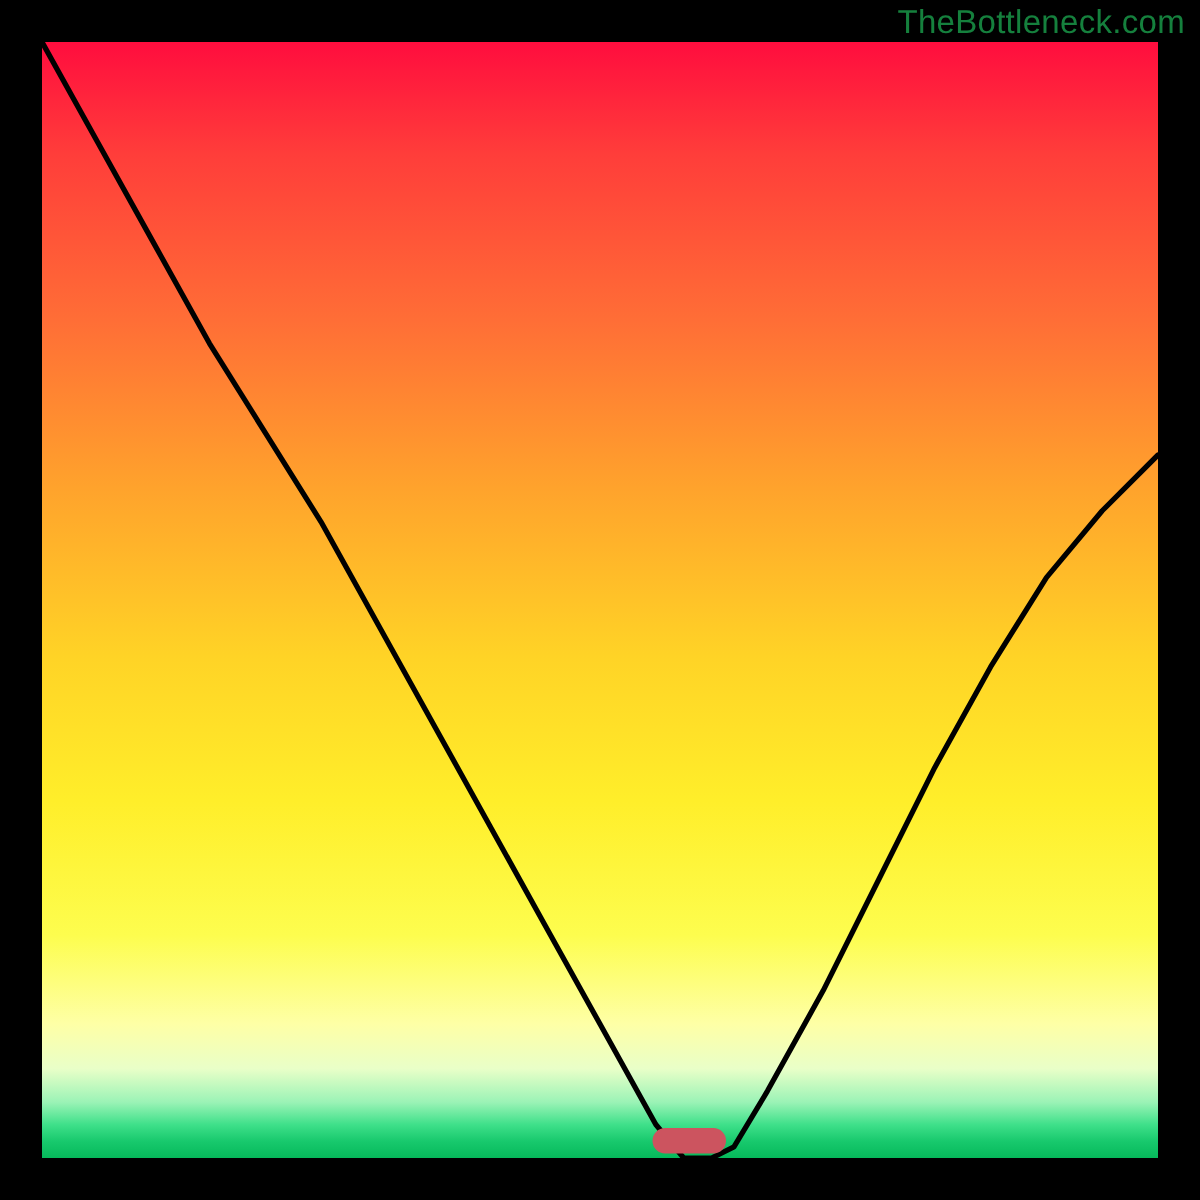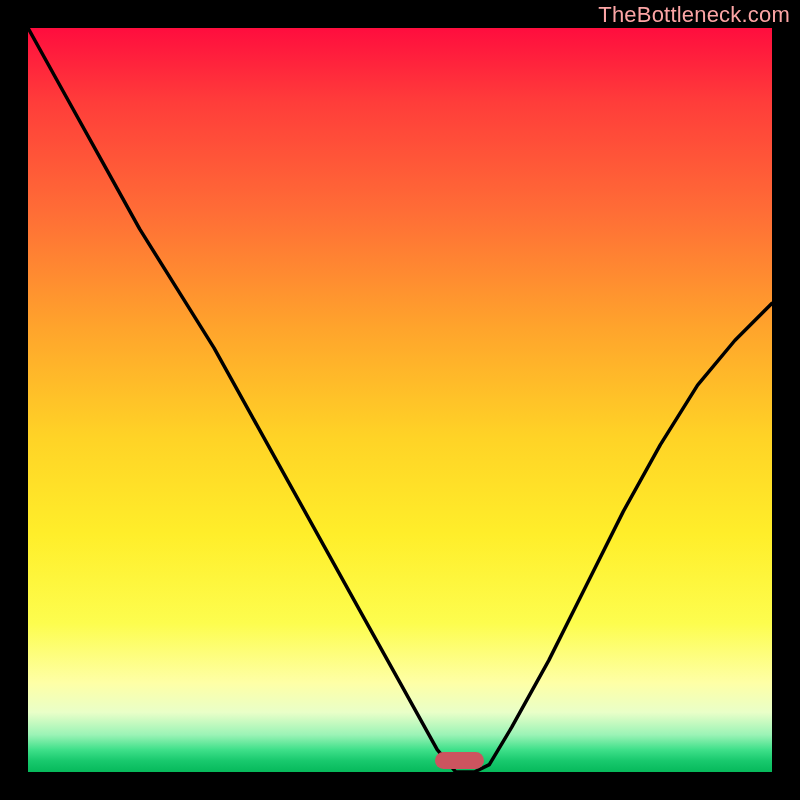--- a/index.html
+++ b/index.html
@@ -12,21 +12,21 @@
   .frame {
     width: 800px;
     height: 800px;
     background: #000;
     position: relative;
   }
   .watermark {
     position: absolute;
     top: 2px;
     right: 10px;
-    color: #fca5a5;
+    color: #15803d;
     font-size: 22px;
     font-weight: 500;
     letter-spacing: 0.2px;
     z-index: 10;
   }
   .plot-area {
     position: absolute;
     left: 28px;
     top: 28px;
     width: 744px;

